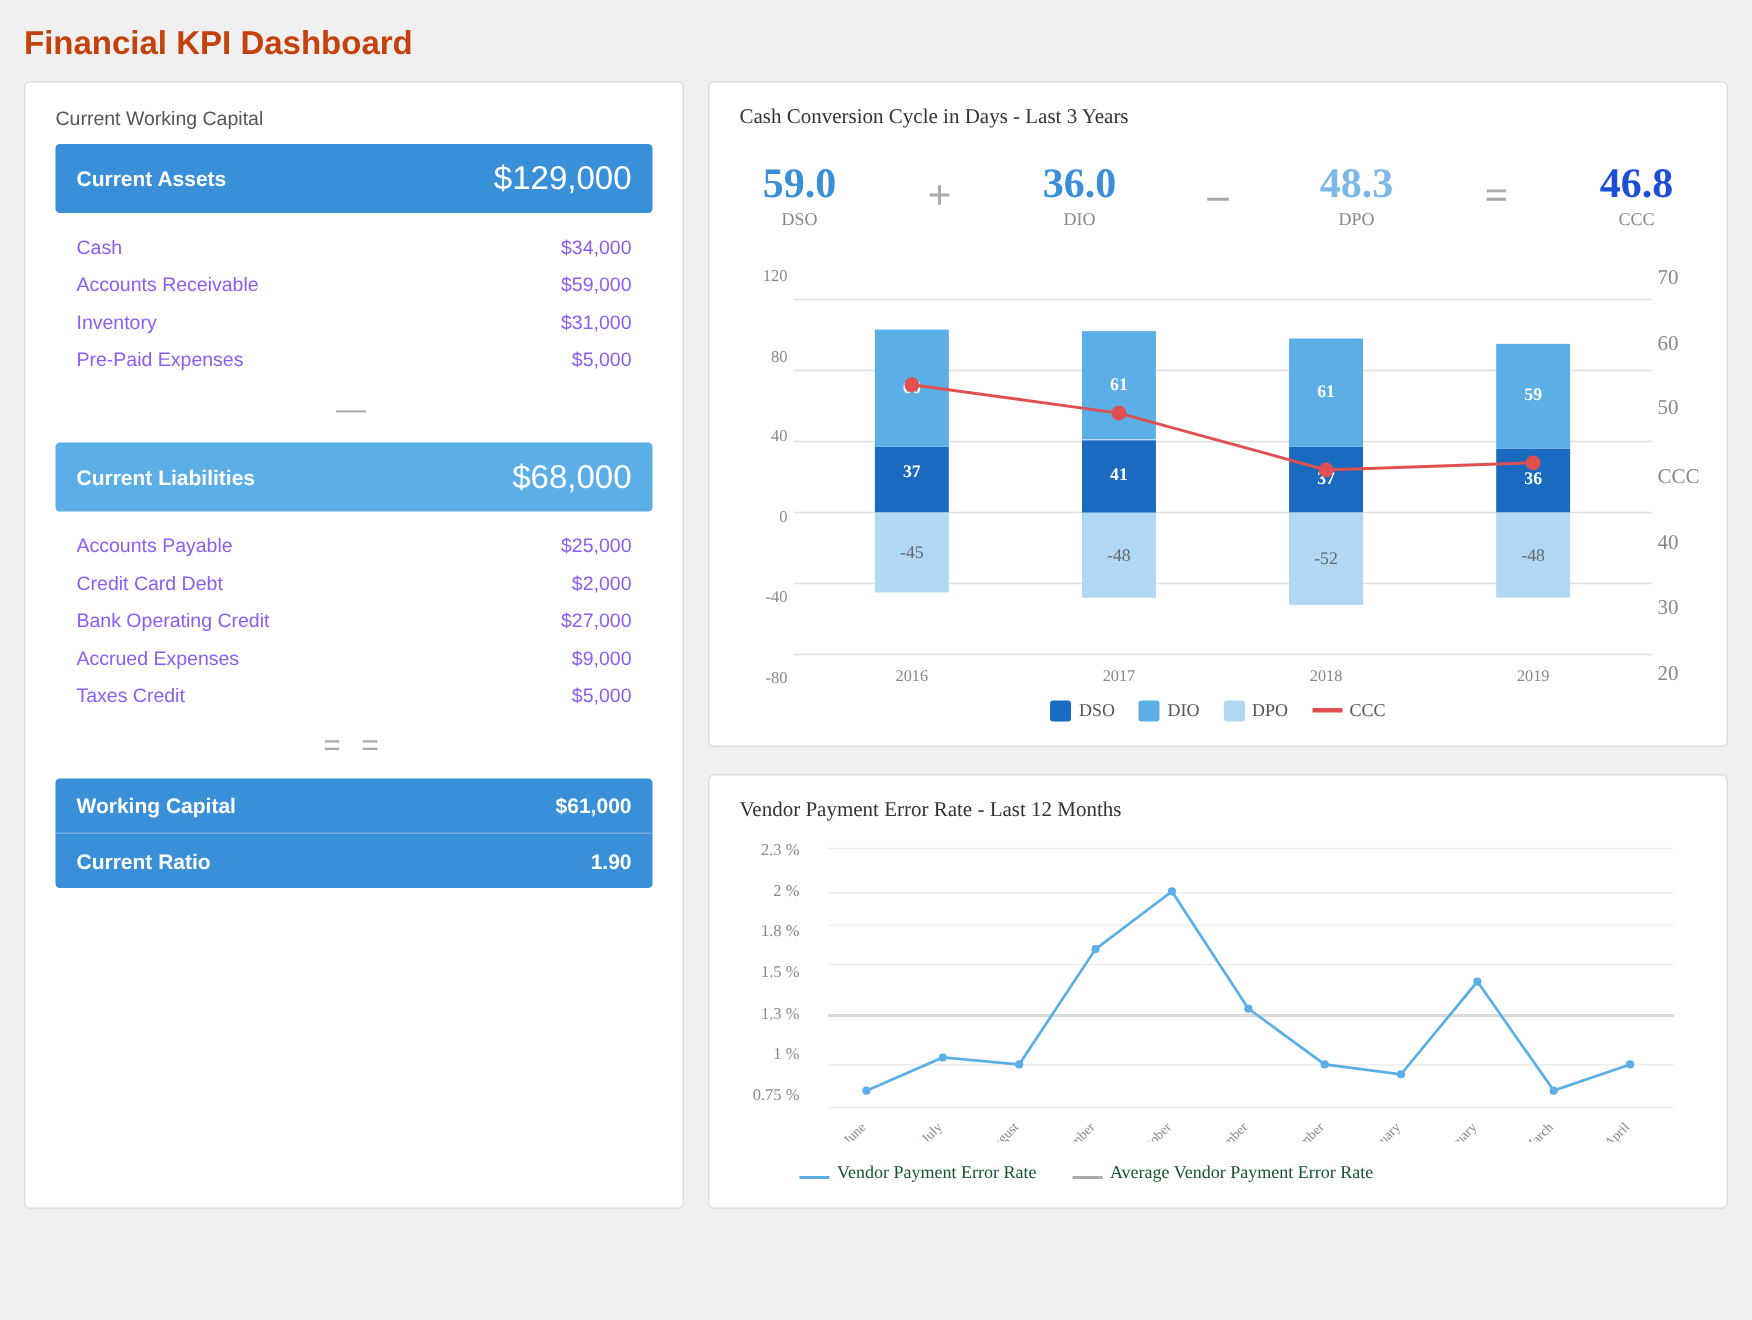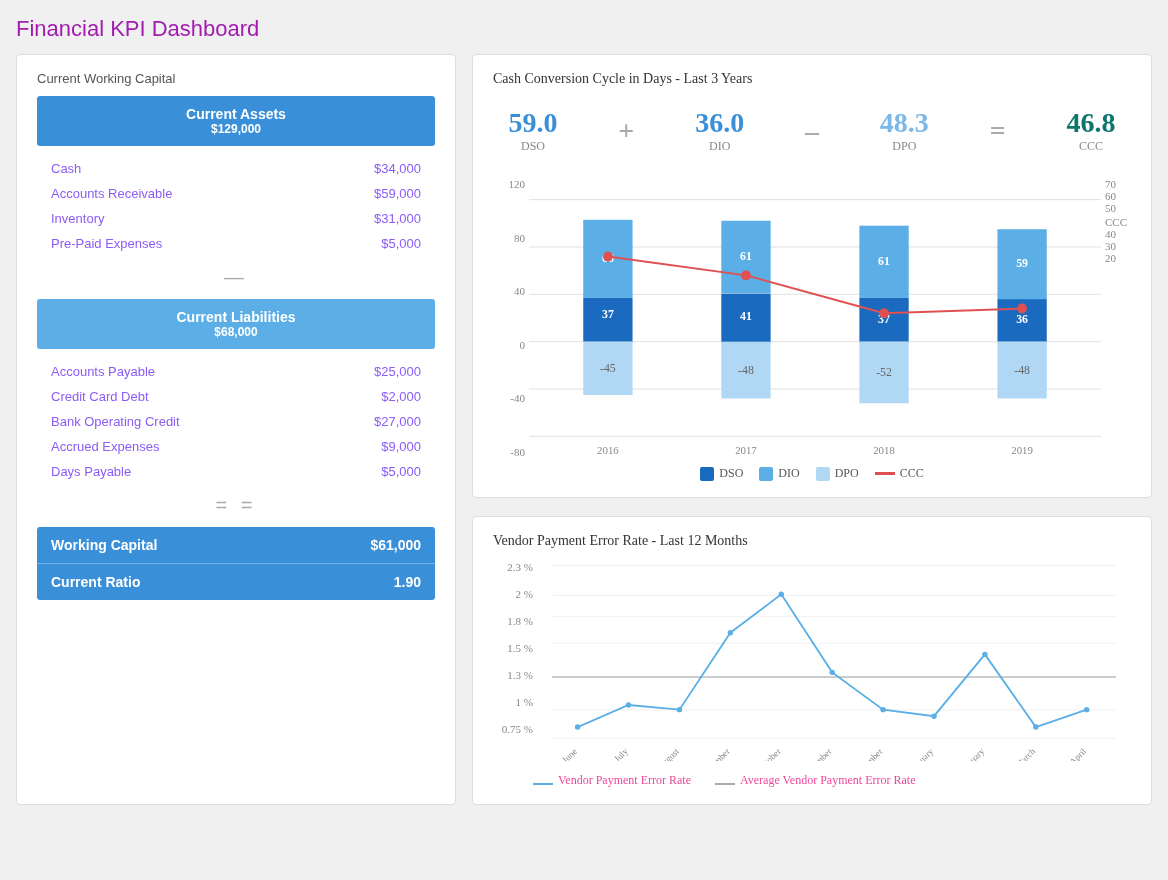--- a/index.html
+++ b/index.html
@@ -5,22 +5,22 @@
     * { box-sizing: border-box; margin: 0; padding: 0; }
     body {
       font-family: Arial, sans-serif;
       background: #f0f0f0;
       padding: 16px;
       width: 1168px;
       min-height: 880px;
     }
     h1.dashboard-title {
       font-size: 22px;
-      font-weight: normal;
-      color: #a21caf;
+      font-weight: bold;
+      color: #c2410c;
       margin-bottom: 12px;
     }
     .main-grid {
       display: grid;
       grid-template-columns: 440px 1fr;
       gap: 16px;
     }
     
     .left-panel {
       background: #fff;
@@ -35,27 +35,26 @@
     }
     .header-bar {
       background: #3a8fd9;
       color: #fff;
       display: flex;
       justify-content: space-between;
       align-items: center;
       padding: 10px 14px;
       border-radius: 3px;
       margin-bottom: 10px;
-      flex-direction: column;
     }
     .header-bar.liabilities {
       background: #5baee6;
     }
     .header-bar .label { font-size: 14px; font-weight: bold; }
-    .header-bar .value { font-size: 12px; font-weight: bold; }
+    .header-bar .value { font-size: 22px; font-weight: normal; }
     .line-items { margin: 0 4px; }
     .line-item {
       display: flex;
       justify-content: space-between;
       padding: 5px 10px;
       font-size: 13px;
       color: #8b5cf6;
     }
     .separator {
       text-align: center;
@@ -112,21 +111,21 @@
     }
     .ccc-box {
       text-align: center;
       min-width: 80px;
     }
     .ccc-box .num {
       font-size: 28px;
       font-weight: bold;
       color: #3a8fd9;
     }
-    .ccc-box .num.red { color: #0f766e; }
+    .ccc-box .num.red { color: #1d4ed8; }
     .ccc-box .sub { font-size: 12px; color: #888; }
     .ccc-op {
       font-size: 28px;
       color: #aaa;
       font-weight: bold;
     }
     
     .bar-chart-container {
       position: relative;
       height: 280px;
@@ -142,24 +141,24 @@
       padding-right: 4px;
       font-size: 11px;
       color: #888;
       height: 100%;
     }
     .y-axis-right {
       width: 30px;
       position: relative;
       display: flex;
       flex-direction: column;
-      justify-content: flex-start;
+      justify-content: space-between;
       align-items: flex-start;
       padding-left: 4px;
-      font-size: 11px;
+      font-size: 14px;
       color: #888;
       height: 100%;
     }
     .chart-area {
       flex: 1;
       position: relative;
       overflow: visible;
     }
     .bar-chart-svg {
       width: 100%;
@@ -185,21 +184,21 @@
     }
     .legend-line {
       width: 20px;
       height: 3px;
     }
     .vendor-legend {
       display: flex;
       gap: 24px;
       margin-top: 8px;
       font-size: 12px;
-      color: #ec4899;
+      color: #14532d;
       justify-content: flex-start;
       padding-left: 40px;
     }
   </style>
 </head>
 <body>
 
 <h1 class="dashboard-title">Financial KPI Dashboard</h1>
 
 <div class="main-grid">
@@ -249,21 +248,21 @@
       </div>
       <div class="line-item">
         <span>Bank Operating Credit</span>
         <span>$27,000</span>
       </div>
       <div class="line-item">
         <span>Accrued Expenses</span>
         <span>$9,000</span>
       </div>
       <div class="line-item">
-        <span>Days Payable</span>
+        <span>Taxes Credit</span>
         <span>$5,000</span>
       </div>
     </div>
 
     <div class="separator">= =</div>
 
     <div class="footer-bar">
       <div class="footer-row">
         <span>Working Capital</span>
         <span>$61,000</span>

